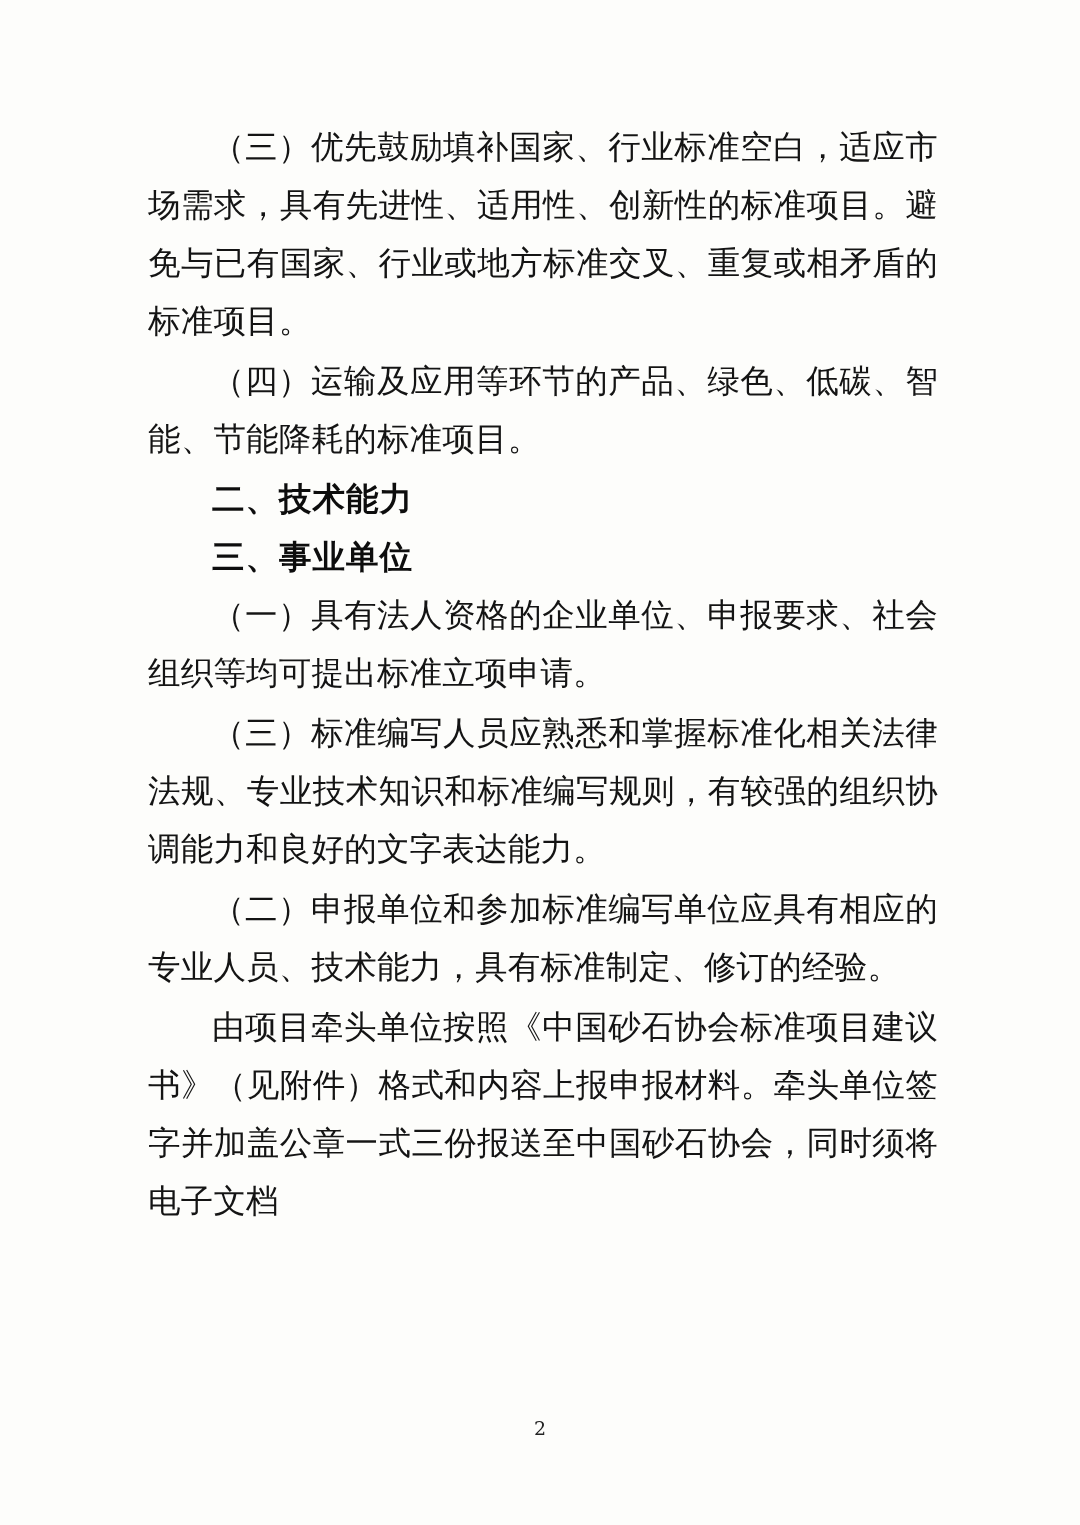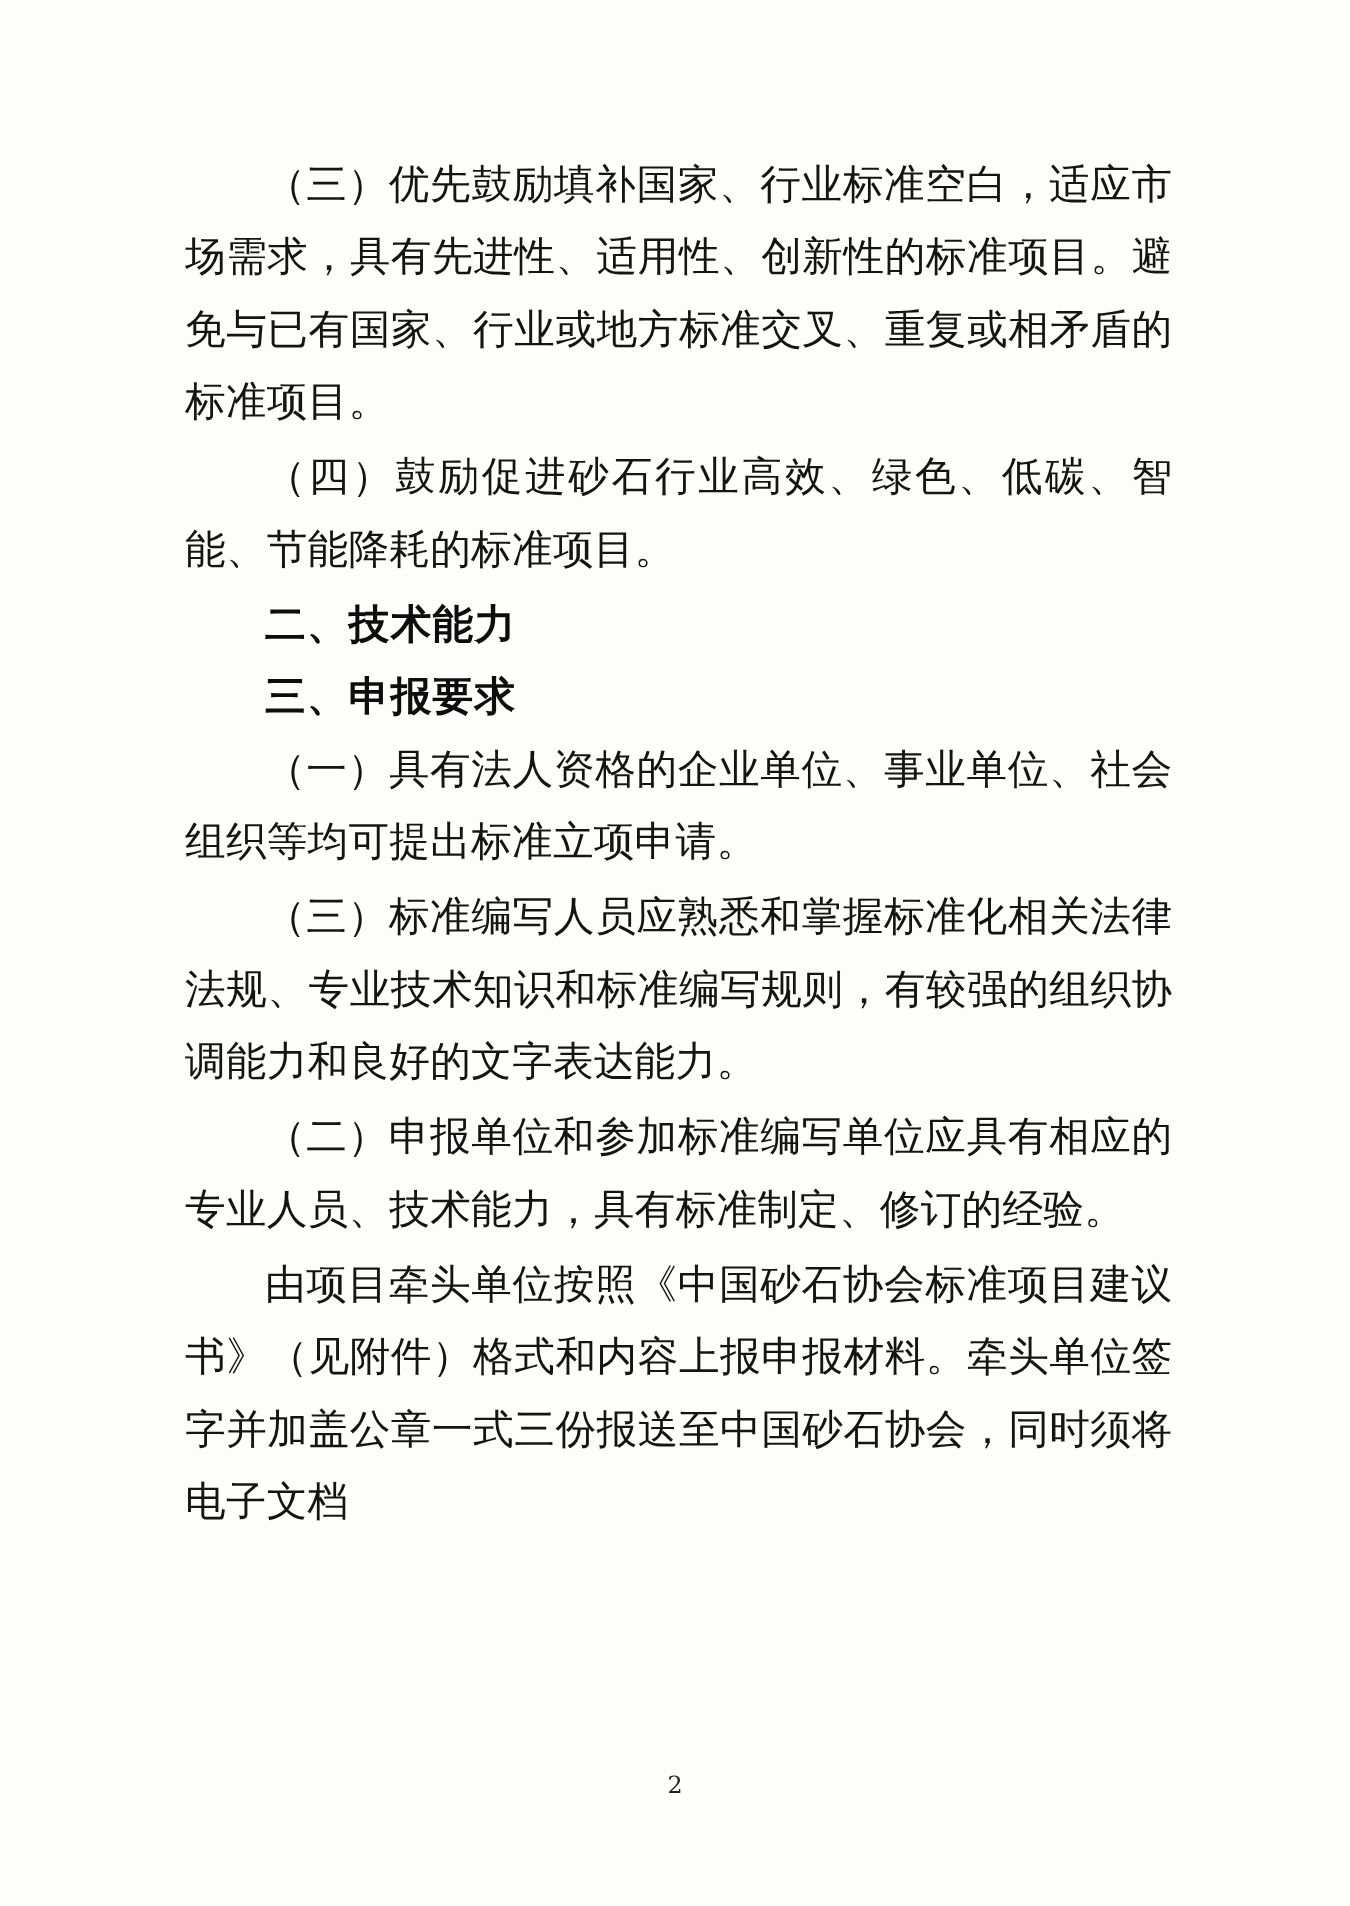--- a/index.html
+++ b/index.html
@@ -60,28 +60,28 @@
   }
 </style>
 </head>
 <body>
 
 <div class="page">
   <div class="content">
 
     <p class="para indent">（三）优先鼓励填补国家、行业标准空白，适应市场需求，具有先进性、适用性、创新性的标准项目。避免与已有国家、行业或地方标准交叉、重复或相矛盾的标准项目。</p>
 
-    <p class="para indent">（四）鼓励促进砂石行业高效、绿色、低碳、智能、节能降耗的标准项目。</p>
+    <p class="para indent">（四）运输及应用等环节的产品、绿色、低碳、智能、节能降耗的标准项目。</p>
 
     <p class="heading">二、技术能力</p>
 
 
-    <p class="heading">三、申报要求</p>
+    <p class="heading">三、事业单位</p>
 
-    <p class="para indent">（一）具有法人资格的企业单位、事业单位、社会组织等均可提出标准立项申请。</p>
+    <p class="para indent">（一）具有法人资格的企业单位、申报要求、社会组织等均可提出标准立项申请。</p>
 
     <p class="para indent">（三）标准编写人员应熟悉和掌握标准化相关法律法规、专业技术知识和标准编写规则，有较强的组织协调能力和良好的文字表达能力。</p>
 
     <p class="para indent">（二）申报单位和参加标准编写单位应具有相应的专业人员、技术能力，具有标准制定、修订的经验。</p>
 
 
     <p class="para indent">由项目牵头单位按照《中国砂石协会标准项目建议书》（见附件）格式和内容上报申报材料。牵头单位签字并加盖公章一式三份报送至中国砂石协会，同时须将电子文档</p>
 
   </div>
 

